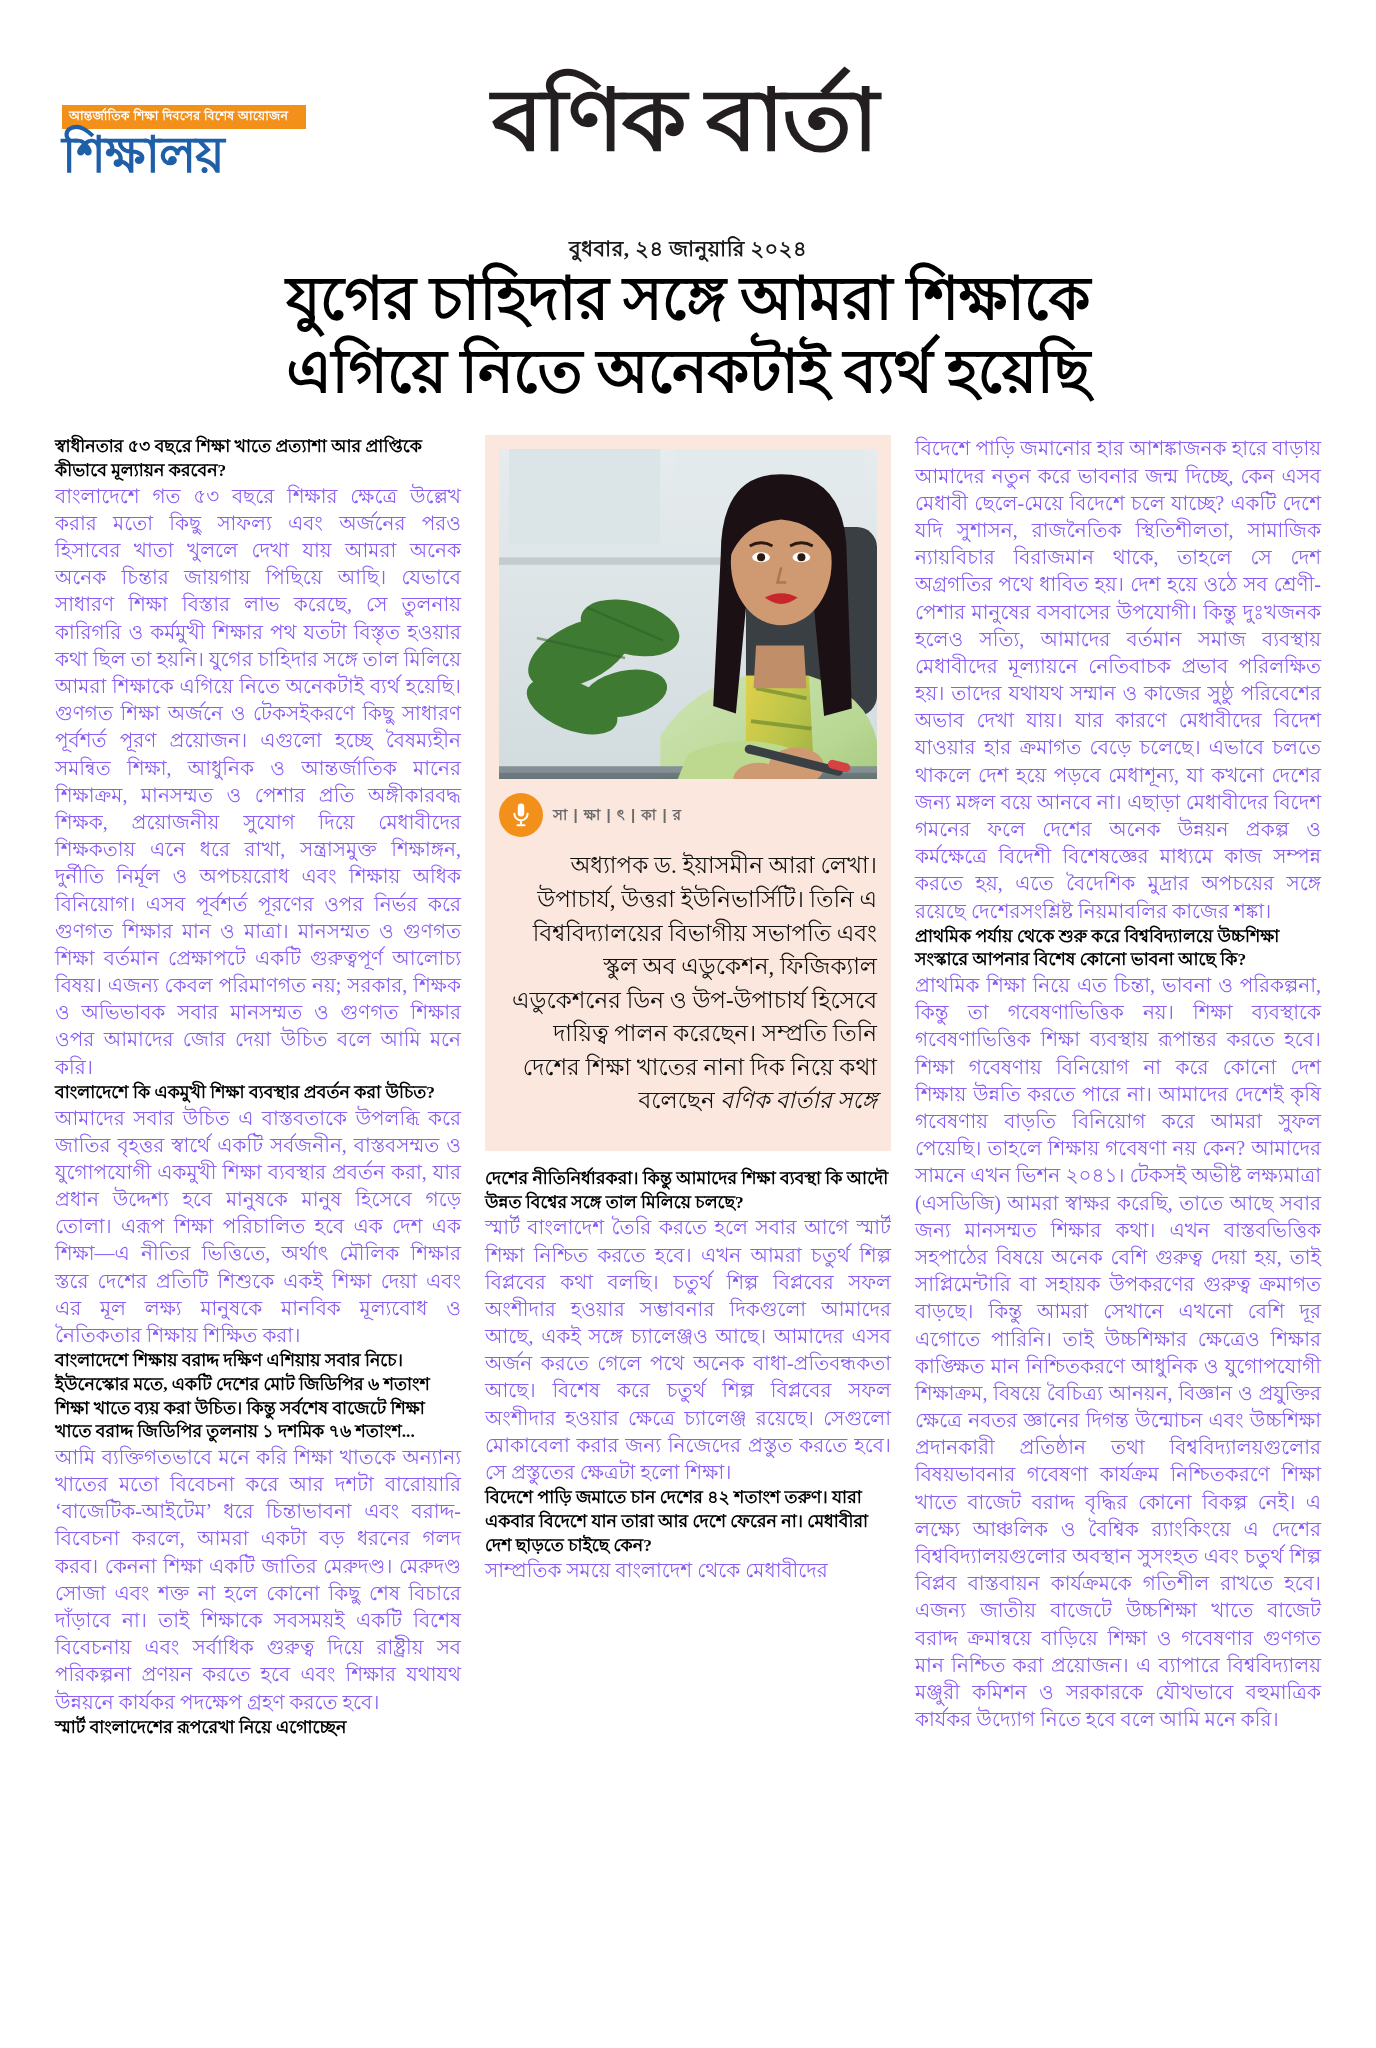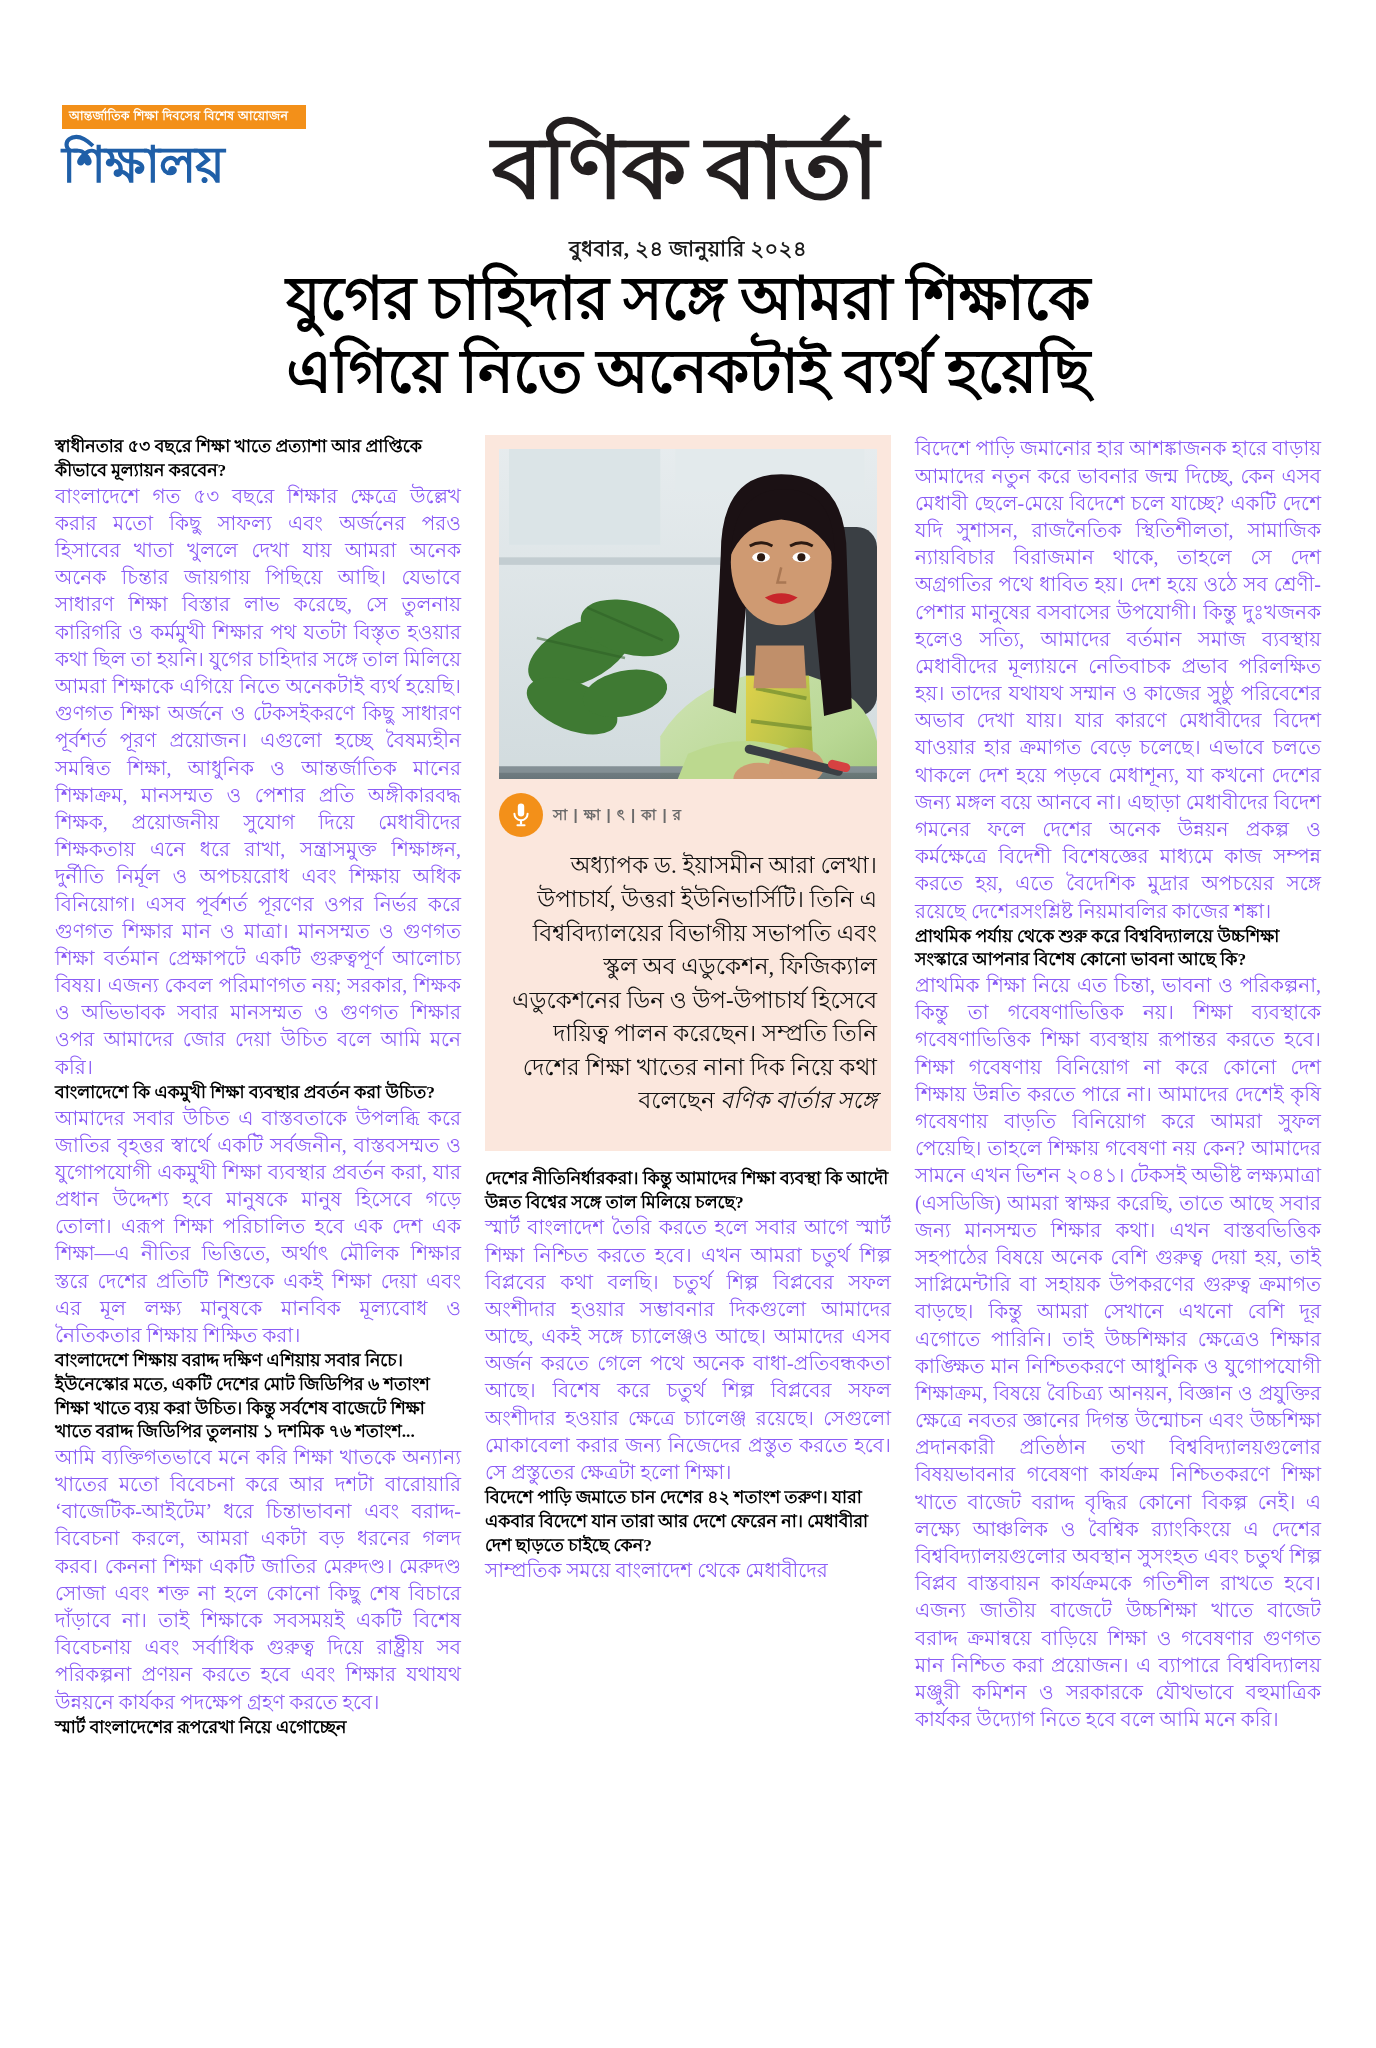--- a/index.html
+++ b/index.html
@@ -39,34 +39,33 @@
     color:#ffffff;
     font-family:"Liberation Sans","DejaVu Sans",sans-serif;
     font-weight:bold;
     font-size:12.5px;
     letter-spacing:.2px;
     line-height:1;
     padding:5px 18px 6px 7px;
     white-space:nowrap;
   }
   .section-name{
-    margin-top:10px;
+    margin-top:0;
     color:#1f5fa8;
     font-family:"Liberation Serif","DejaVu Serif",serif;
     font-weight:bold;
     font-size:50px;
     line-height:1.05;
     letter-spacing:-1px;
   }
   .paper-title{
     position:absolute;
     left:0;right:8px;
     top:78px;
     text-align:center;
-    margin-top:48px;
   }
   .paper-title .logo-text{
     display:inline-block;
     font-family:"Liberation Serif","DejaVu Serif",serif;
     font-weight:bold;
     font-size:86px;
     line-height:1;
     color:#231f20;
     letter-spacing:-2px;
     transform:scaleX(1.08);

